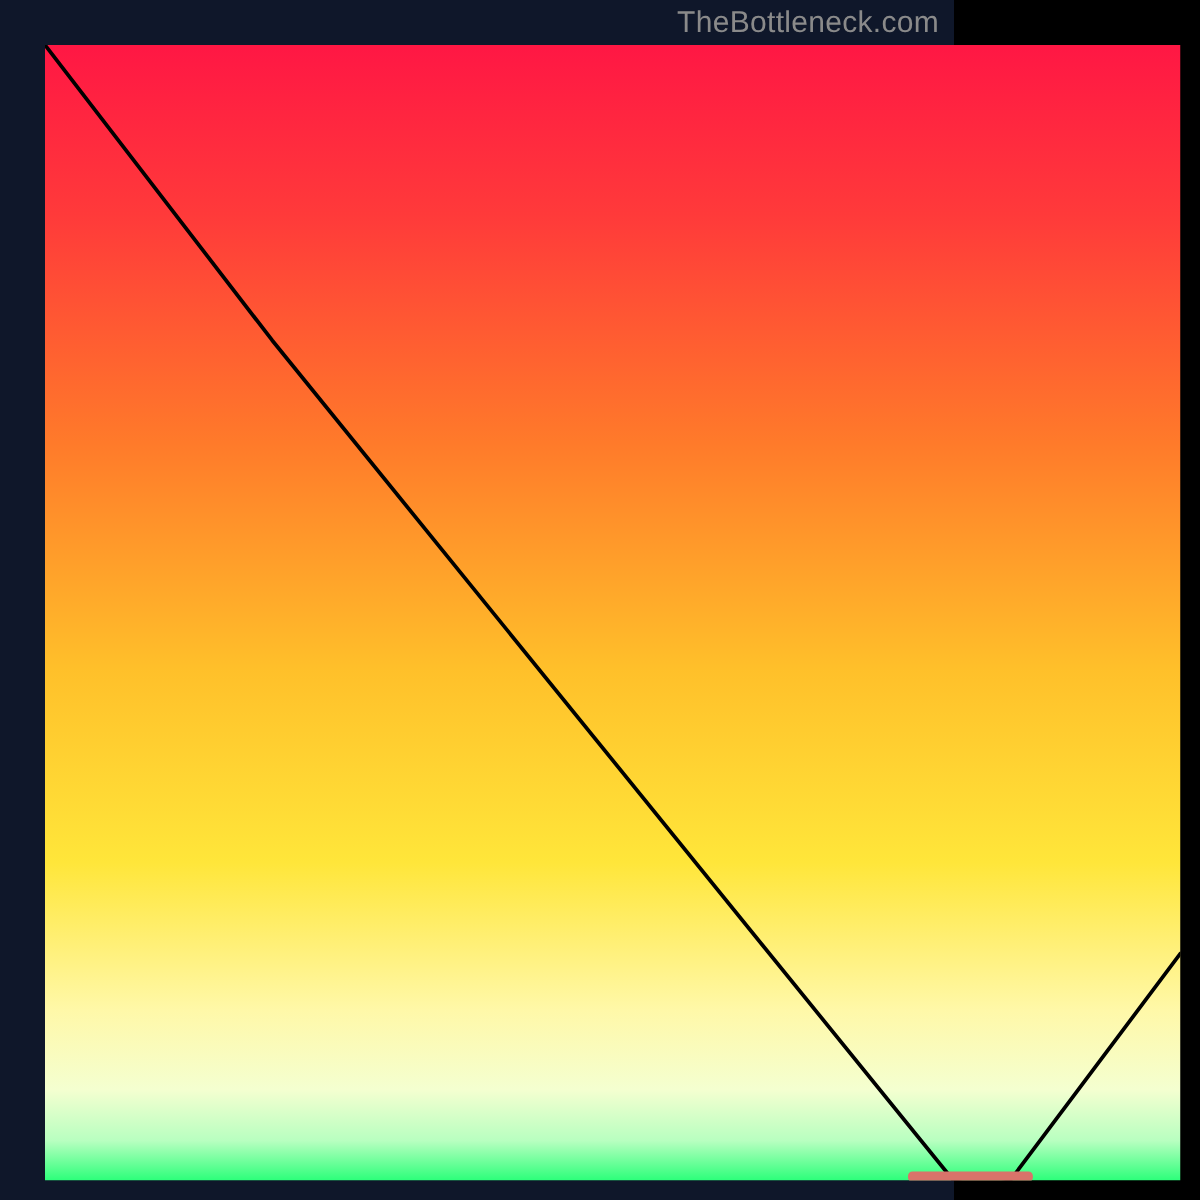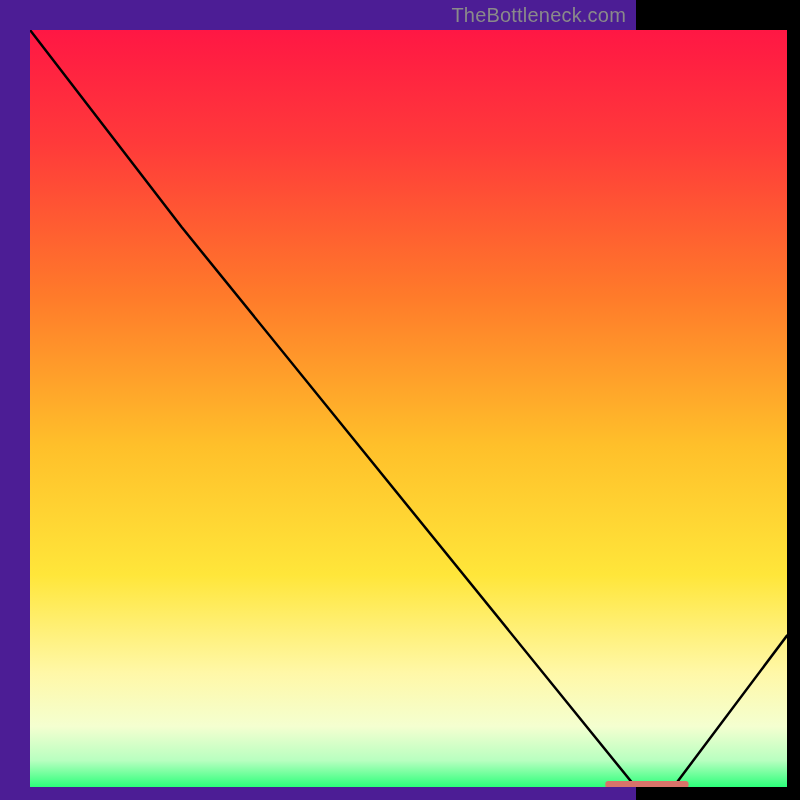--- a/index.html
+++ b/index.html
@@ -8,21 +8,21 @@
     width: 800px;
     height: 800px;
     background: #000;
     font-family: Arial, Helvetica, sans-serif;
     overflow: hidden;
   }
   .stage {
     position: relative;
     width: 636px;
     height: 800px;
-    background: #4c1d95;
+    background: #0f172a;
   }
   .attribution {
     position: absolute;
     top: 4px;
     right: 10px;
     color: #8a8a8a;
     font-size: 20px;
     font-weight: 500;
     letter-spacing: 0.2px;
     user-select: none;

